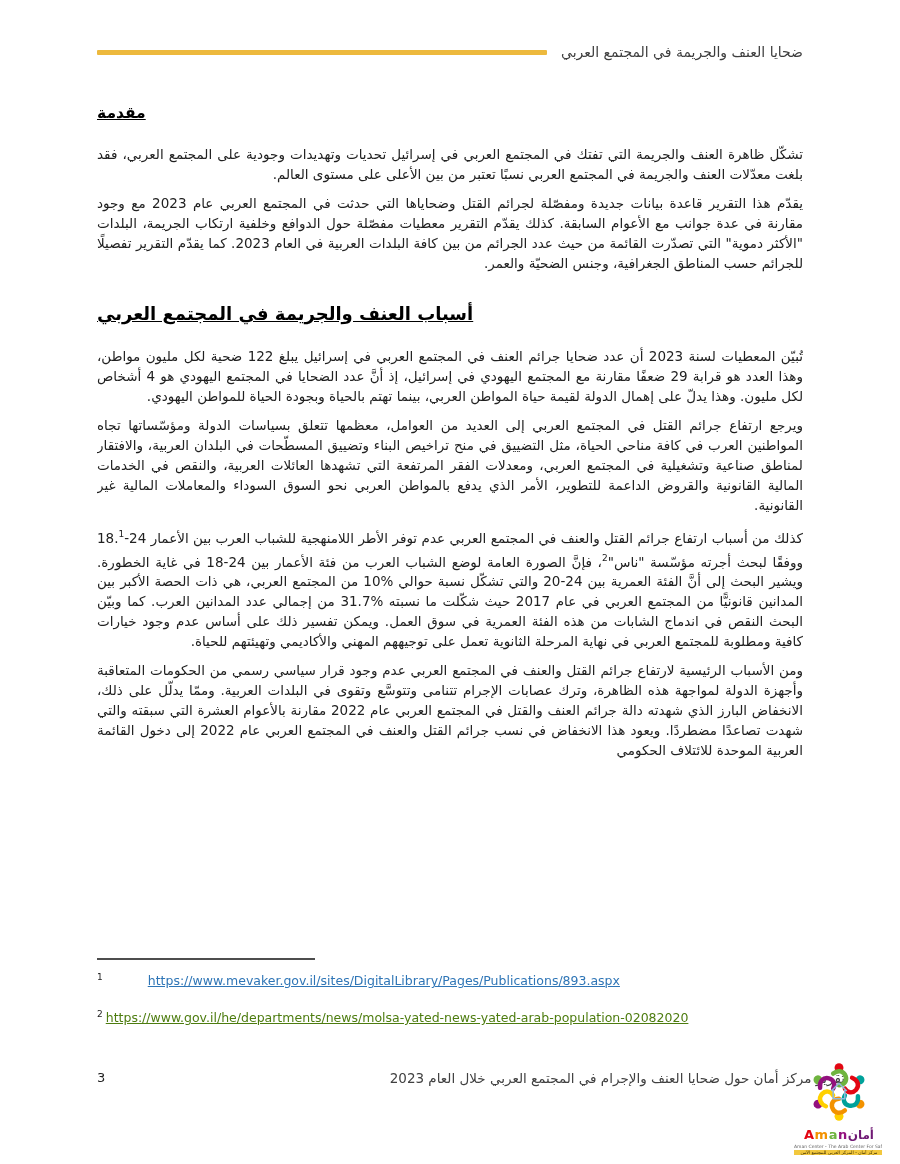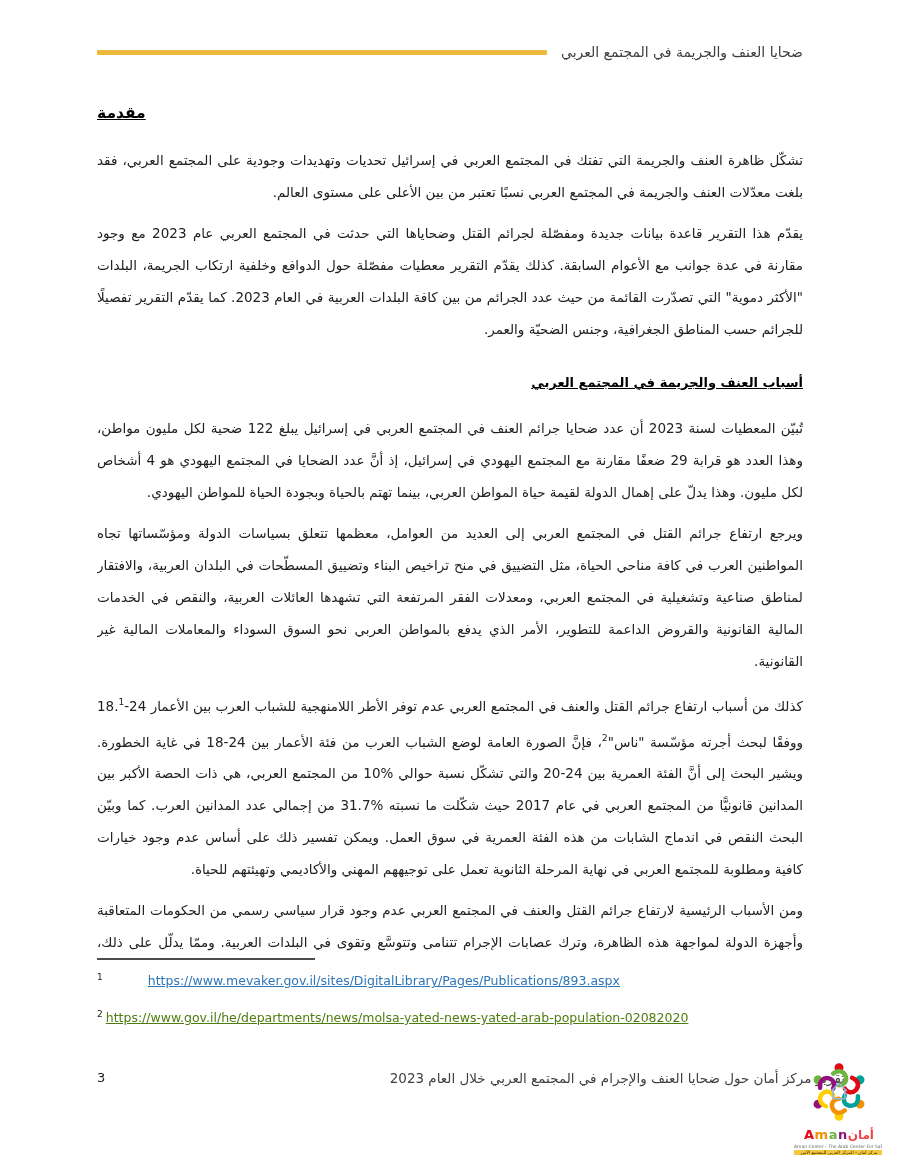--- a/index.html
+++ b/index.html
@@ -10,23 +10,23 @@
   .hdr { position:absolute; top:44px; left:97px; width:706px; direction:rtl;
          display:flex; align-items:center; }
   .hdr-title { font-size:14px; color:#3d3d3d; white-space:nowrap; padding-left:14px; }
   .hdr-rule { flex:1; height:5px; background:#edb93d; border-radius:1px; }
 
   
   .main { position:absolute; top:88px; left:97px; width:706px; height:870px;
           direction:rtl; overflow:hidden; }
   .main h1 { font-size:15.5px; font-weight:bold; color:#000; text-align:left;
              text-decoration:underline; margin:16px 0 22px; }
-  .main h2 { font-size:13px; font-weight:bold; color:#000; text-align:right;
+  .main h2 { font-size:18px; font-weight:bold; color:#000; text-align:left;
              text-decoration:underline; margin:30px 0 22px; }
-  .main p { font-size:13.5px; line-height:32px; color:#212121; text-align:justify;
+  .main p { font-size:13.5px; line-height:20px; color:#212121; text-align:justify;
             margin:0 0 9px; }
   .fn-ref { font-size:9px; color:#212121; }
 
   
   .footnotes { position:absolute; top:958px; left:97px; width:706px; direction:ltr; text-align:left; }
   .fn-sep { width:218px; border:none; border-top:2px solid #4d4d4d; margin:0 0 12px; }
   .fn { font-size:12.5px; margin-bottom:21px; color:#222; }
   .fn sup { font-size:9px; color:#222; margin-right:3px; }
   .fn a { color:#2e75b6; text-decoration:underline; word-break:break-all; }
 
@@ -98,19 +98,19 @@
             <circle cx="0" cy="-25" r="4.6" fill="#93117e"></circle>
             <path d="M -6 -19 C -1 -23 5 -22 7 -16 C 8.5 -11 5 -7 0 -7" fill="none" stroke="#ffd000" stroke-width="4.6" stroke-linecap="round"></path>
           </g>
           <g transform="rotate(300)">
             <circle cx="0" cy="-25" r="4.6" fill="#6fb43f"></circle>
             <path d="M -6 -19 C -1 -23 5 -22 7 -16 C 8.5 -11 5 -7 0 -7" fill="none" stroke="#93117e" stroke-width="4.6" stroke-linecap="round"></path>
           </g>
           <path d="M -8 -1 L 0 -9 L 8 -1 M -6 -2 L -6 7 L 6 7 L 6 -2" fill="none" stroke="#8fb8dc" stroke-width="1.6" stroke-linejoin="round"></path>
         </g>
       </svg>
-      <div class="logo-wordmark"><span><span style="color: rgb(227, 6, 19);">A</span><span style="color: rgb(243, 146, 0);">m</span><span style="color: rgb(111, 180, 63);">a</span><span style="color: rgb(147, 17, 126);">n</span></span><span class="ar" style="color:#ef4444">أمان</span></div>
+      <div class="logo-wordmark"><span><span style="color: rgb(227, 6, 19);">A</span><span style="color: rgb(243, 146, 0);">m</span><span style="color: rgb(111, 180, 63);">a</span><span style="color: rgb(147, 17, 126);">n</span></span><span class="ar" style="color:#701a75">أمان</span></div>
       <div class="logo-tagline-en">Aman Center - The Arab Center For Safe Society</div>
       <div class="logo-tagline-ar">مركز أمان - المركز العربي للمجتمع الآمن</div>
     </div>
   </div>
 
 </div>
 
 </body></html>

